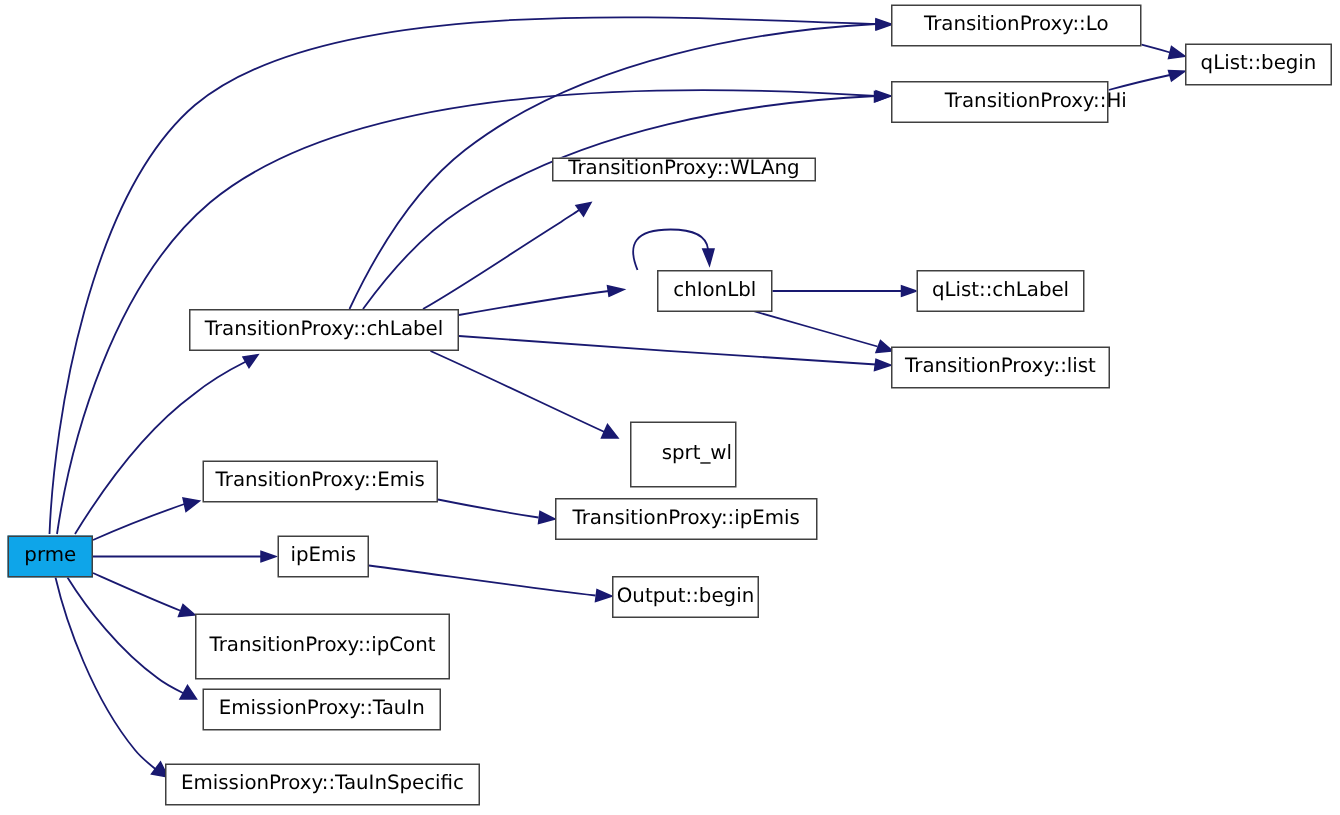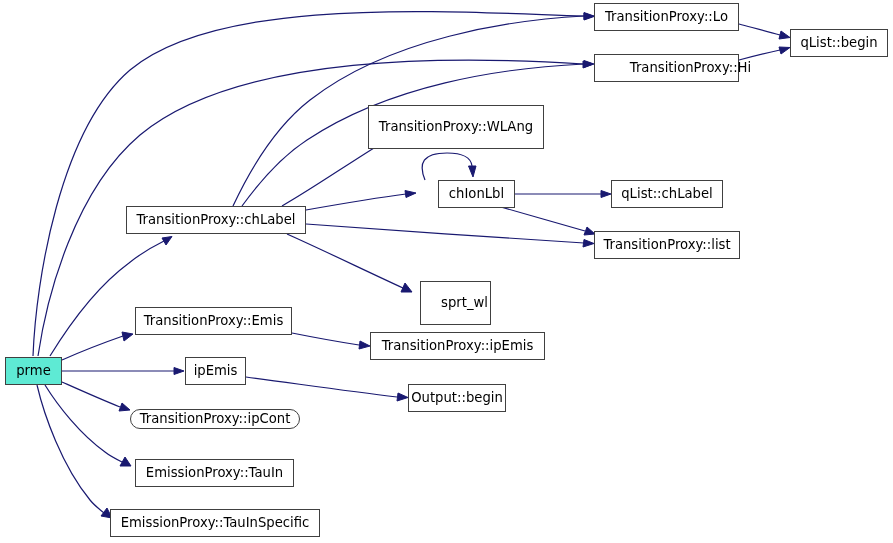--- a/index.html
+++ b/index.html
@@ -13,21 +13,21 @@
     box-sizing:border-box;
     border:1px solid #404040;
     background:#ffffff;
     display:flex;align-items:center;justify-content:center;
     font-size:13.2px;
     color:#000000;
     white-space:nowrap;
     line-height:1;
     letter-spacing:0px;
   }
-  .node.highlight{background:#5eead4;}
+  .node.highlight{background:#0ea5e9;}
   .node span{display:block;padding:0 2px;}
   svg{position:absolute;left:0;top:0;pointer-events:none;}
   .edge{fill:none;stroke:#191970;stroke-width:1.2px;}
   .arrow{fill:#191970;stroke:#191970;stroke-width:1px;}
 </style>
 </head>
 <body>
 
 <div id="graph">
 
@@ -140,30 +140,30 @@
     </g>
   </svg>
 
   <div id="nodes">
       <div class="node highlight" style="left: 5px; top: 357px; width: 57px; height: 28px;">
         <span>prme</span>
       </div>
       <div class="node" style="left: 126px; top: 206px; width: 180px; height: 28px;">
         <span>TransitionProxy::chLabel</span>
       </div>
-      <div class="node" style="left: 594px; top: 3px; width: 145px; height: 28px;">
+      <div class="node" style="left: 594px; top: 3px; width: 167px; height: 28px;">
         <span>TransitionProxy::Lo</span>
       </div>
       <div class="node" style="left: 594px; top: 54px; width: 145px; height: 28px; padding-left: 48px;">
         <span>TransitionProxy::Hi</span>
       </div>
       <div class="node" style="left: 790px; top: 29px; width: 98px; height: 28px;">
         <span>qList::begin</span>
       </div>
-      <div class="node" style="left: 368px; top: 105px; width: 176px; height: 44px;">
+      <div class="node" style="left: 368px; top: 105px; width: 176px; height: 16px;">
         <span>TransitionProxy::WLAng</span>
       </div>
       <div class="node" style="left: 417px; top: 180px; width: 77px; height: 28px; margin-left: 21px;">
         <span>chIonLbl</span>
       </div>
       <div class="node" style="left: 611px; top: 180px; width: 112px; height: 28px;">
         <span>qList::chLabel</span>
       </div>
       <div class="node" style="left: 594px; top: 231px; width: 146px; height: 28px;">
         <span>TransitionProxy::list</span>
@@ -176,21 +176,21 @@
       </div>
       <div class="node" style="left: 370px; top: 332px; width: 175px; height: 28px;">
         <span>TransitionProxy::ipEmis</span>
       </div>
       <div class="node" style="left: 185px; top: 357px; width: 61px; height: 28px;">
         <span>ipEmis</span>
       </div>
       <div class="node" style="left: 408px; top: 384px; width: 98px; height: 28px;">
         <span>Output::begin</span>
       </div>
-      <div class="node" style="left: 130px; top: 409px; width: 170px; height: 20px; border-radius: 11px;">
+      <div class="node" style="left: 130px; top: 409px; width: 170px; height: 44px;">
         <span>TransitionProxy::ipCont</span>
       </div>
       <div class="node" style="left: 135px; top: 459px; width: 159px; height: 28px;">
         <span>EmissionProxy::TauIn</span>
       </div>
       <div class="node" style="left: 110px; top: 509px; width: 210px; height: 28px;">
         <span>EmissionProxy::TauInSpecific</span>
       </div>
     </div>
 

